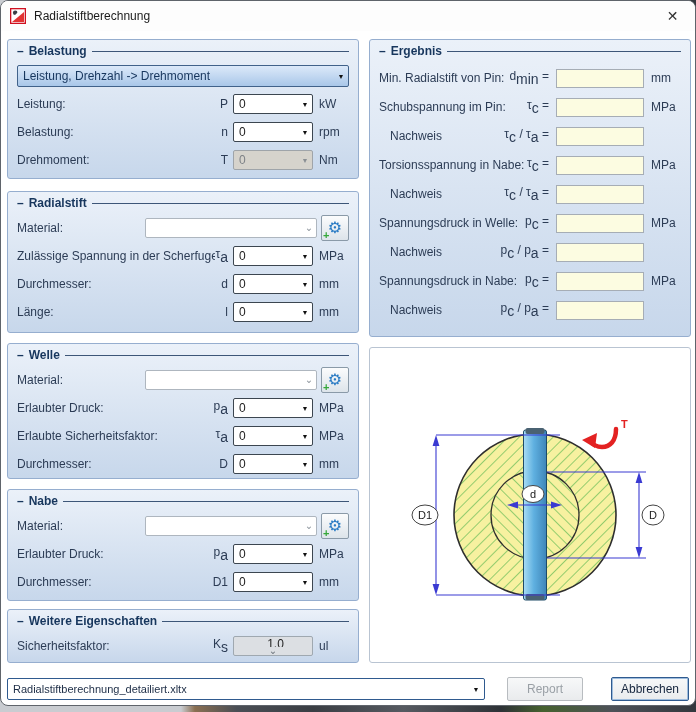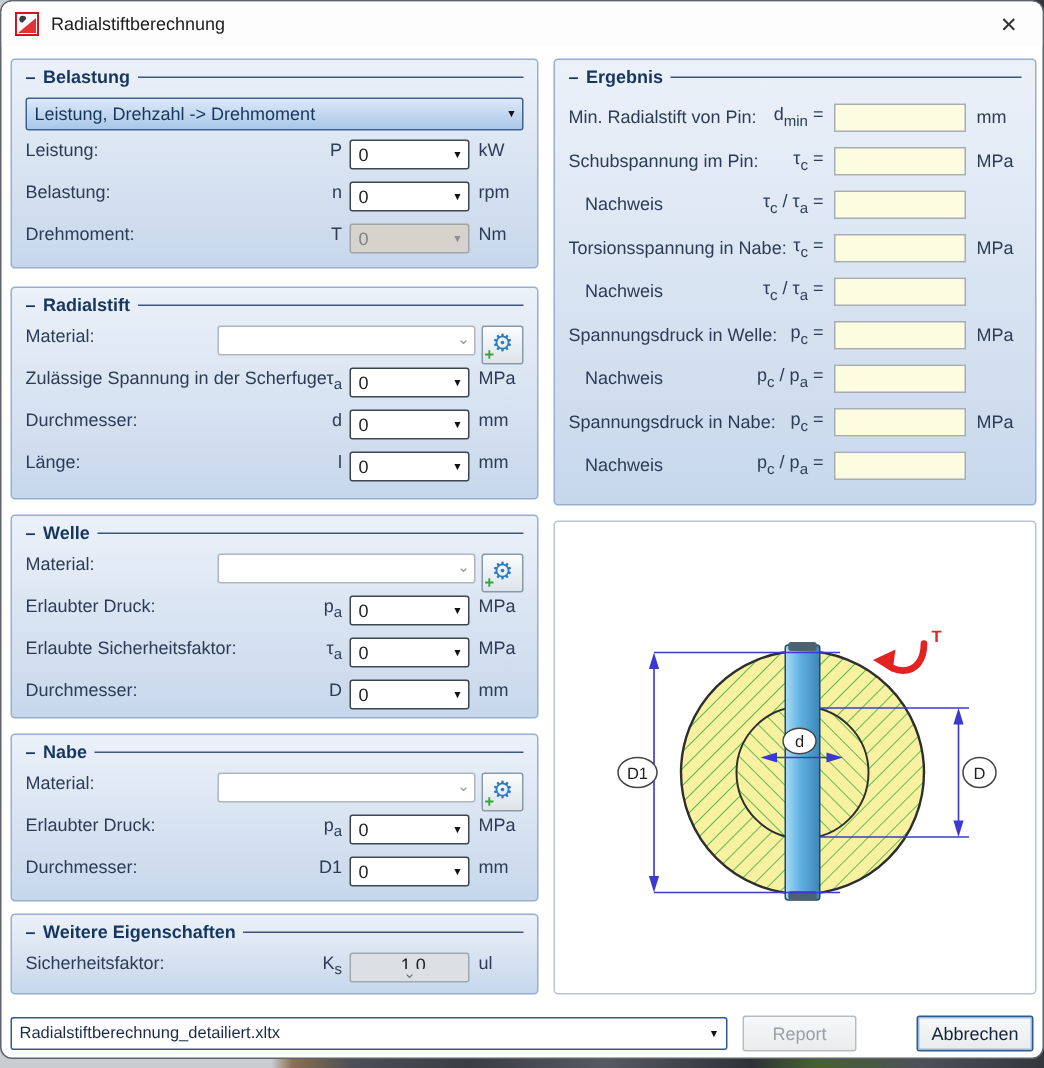--- a/index.html
+++ b/index.html
@@ -12,24 +12,24 @@
   .closebtn{margin-left:auto;width:45px;height:29px;display:flex;align-items:center;justify-content:center;
             font-size:14px;color:#333;cursor:default;border-top-right-radius:8px;}
 
   .panel{position:absolute;box-sizing:border-box;border:1px solid #96aecf;border-radius:3px;
          background:linear-gradient(#ebf1f9,#c7d7eb);padding:3px 9px 4px 9px;font-size:12px;color:#2c3c55;}
   .phead{display:flex;align-items:center;gap:5px;height:16px;}
   .pdash{color:#17365d;font-weight:bold;}
   .ptitle{font-weight:bold;color:#17365d;font-size:12px;white-space:nowrap;}
   .pline{flex:1;height:1px;background:#3d5678;margin-top:1px;}
 
-  .row{display:flex;height:22px;margin-top:6px;}
+  .row{display:flex;align-items:center;height:22px;margin-top:6px;}
   .lbl{flex:1;white-space:nowrap;overflow:hidden;}
   .sym{margin-right:5px;white-space:pre;text-align:right;}
-  sub{font-size:10px;margin-top:37px;}
+  sub{font-size:14px;margin-top:37px;}
   .unit{width:30px;margin-left:6px;white-space:nowrap;}
 
   .combo{position:relative;width:80px;height:20px;background:#fff;border:1px solid #3c4650;border-radius:2px;
          box-sizing:border-box;display:flex;align-items:center;}
   .combo .val{padding-left:5px;font-size:12px;color:#222;flex:1;overflow:hidden;white-space:nowrap;}
   .combo .arr{width:14px;text-align:center;font-size:7px;color:#111;}
   .combo.disabled{background:#d6d3cc;border-color:#9fa4a9;}
   .combo.disabled .val{color:#7d8186;}
   .combo.disabled .arr{color:#8a8f94;}
   .combo.flat{background:#dcdfe3;border-color:#9fa8b0;flex-direction:column;}
@@ -54,21 +54,21 @@
   .diagram{position:absolute;left:368px;top:346px;width:322px;height:316px;background:#fff;
            border:1px solid #b9c4d2;border-radius:3px;box-sizing:border-box;}
 
   .bottombar{position:absolute;left:0;top:676px;width:696px;height:26px;}
   .filecombo{position:absolute;left:6px;top:1px;width:478px;height:22px;border:1px solid #2f5a8f;border-radius:2px;
              background:#fff;box-sizing:border-box;display:flex;align-items:center;}
   .filecombo .val{flex:1;padding-left:5px;font-size:11px;color:#1c2c45;white-space:nowrap;overflow:hidden;}
   .filecombo .arr{width:16px;text-align:center;font-size:7px;color:#111;}
   .btn{position:absolute;top:0px;height:24px;box-sizing:border-box;border:1px solid #b8bcc0;border-radius:2px;
        background:linear-gradient(#f7f8f9,#e9ebed);font-size:12px;display:flex;align-items:center;justify-content:center;cursor:default;}
-  .btn.report{left:494px;width:76px;color:#9aa0a6;}
+  .btn.report{left:506px;width:76px;color:#9aa0a6;}
   .btn.cancel{left:610px;width:78px;color:#15253d;border:1px solid #2f5a8f;box-shadow:0 0 0 1px #9dbcdd inset;}
 </style>
 </head>
 <body>
 
 <div class="window">
   <div class="titlebar">
     <svg width="16" height="16" viewBox="0 0 16 16">
       <rect x="0.5" y="0.5" width="15" height="15" fill="#fff" stroke="#cf1020" stroke-width="1.6"></rect>
       <polygon points="2,14 14,14 14,4" fill="#e23333"></polygon>

